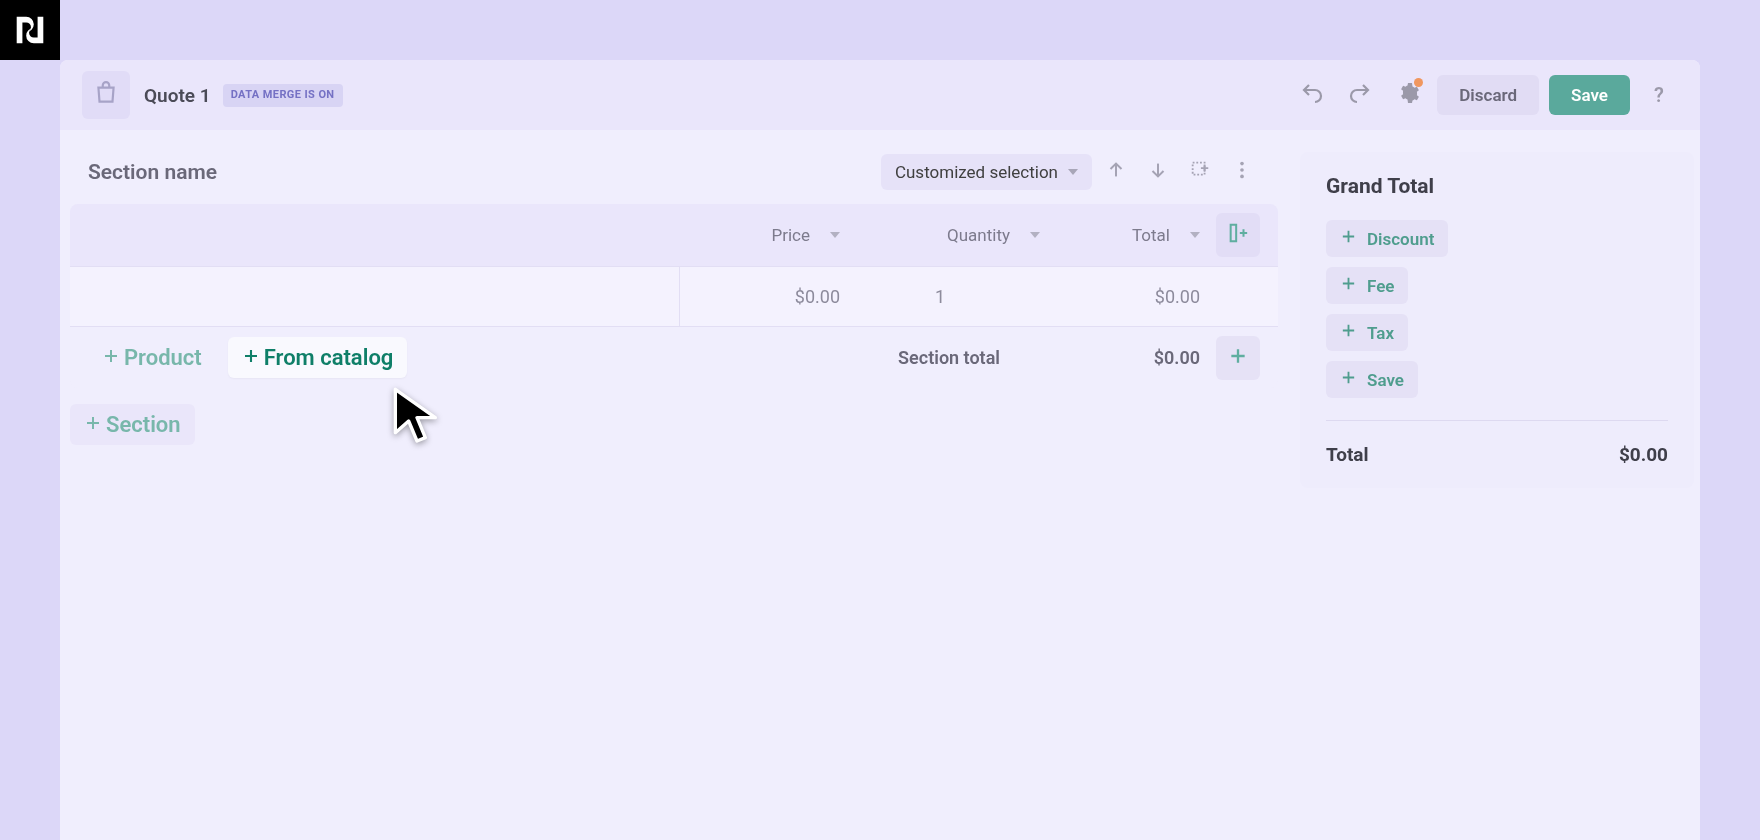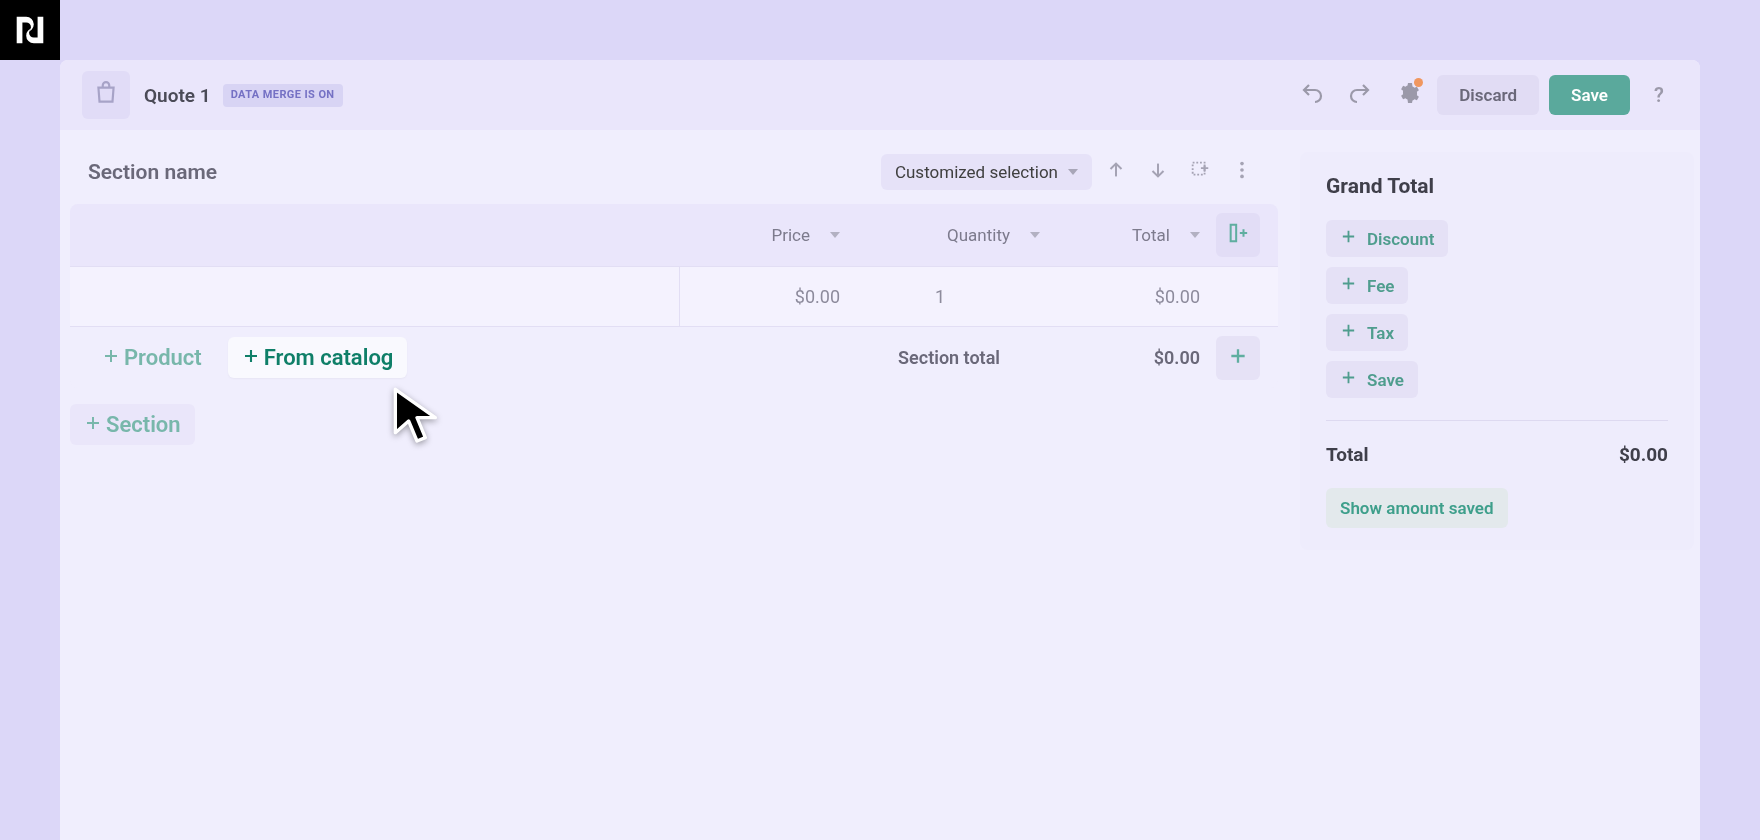--- a/index.html
+++ b/index.html
@@ -354,21 +354,20 @@
                   <path d="M12 4v16M4 12h16"></path>
                 </svg></span>
             <span>Save</span>
           </div>
         </div>
         <div class="gt-div"></div>
         <div class="gt-total-row">
           <div class="gt-total-lbl">Total</div>
           <div class="gt-total-val">$0.00</div>
         </div>
-        <div class="gt-show">Show amount saved</div>
       </div>
     </div>
   </div>
 
 </div>
 
 <div class="cursor-shape">
   <svg viewBox="0 0 32 36">
     <path d="M3 2 L3 28 L11 21 L16 33 L21 31 L16 19 L27 19 Z" fill="#000" stroke="#fff" stroke-width="2" stroke-linejoin="round"></path>
   </svg>

